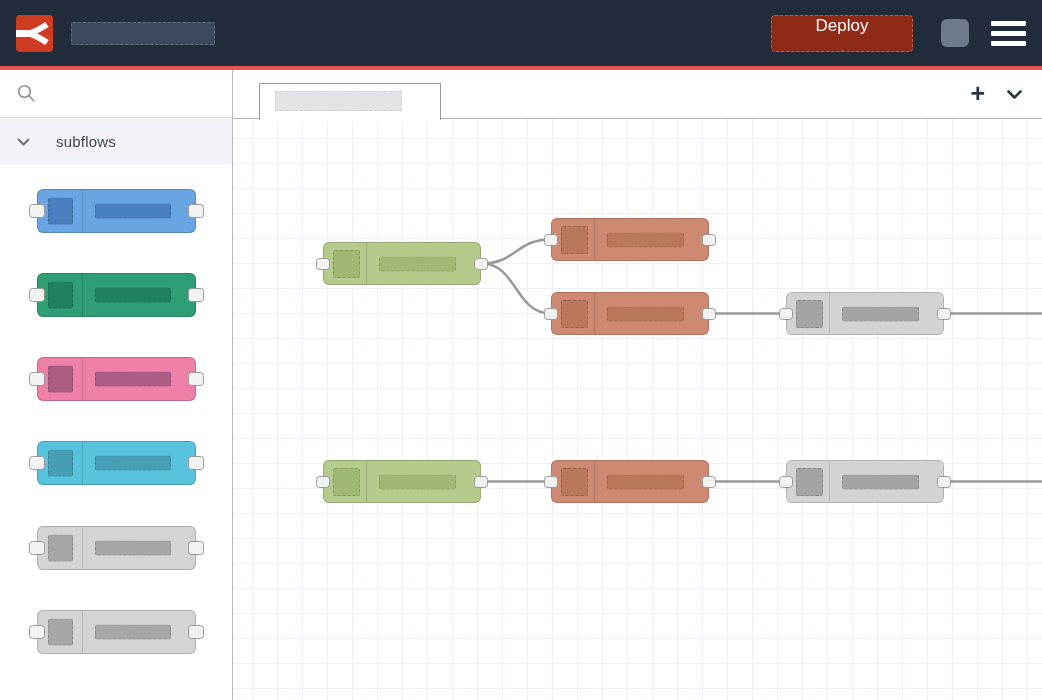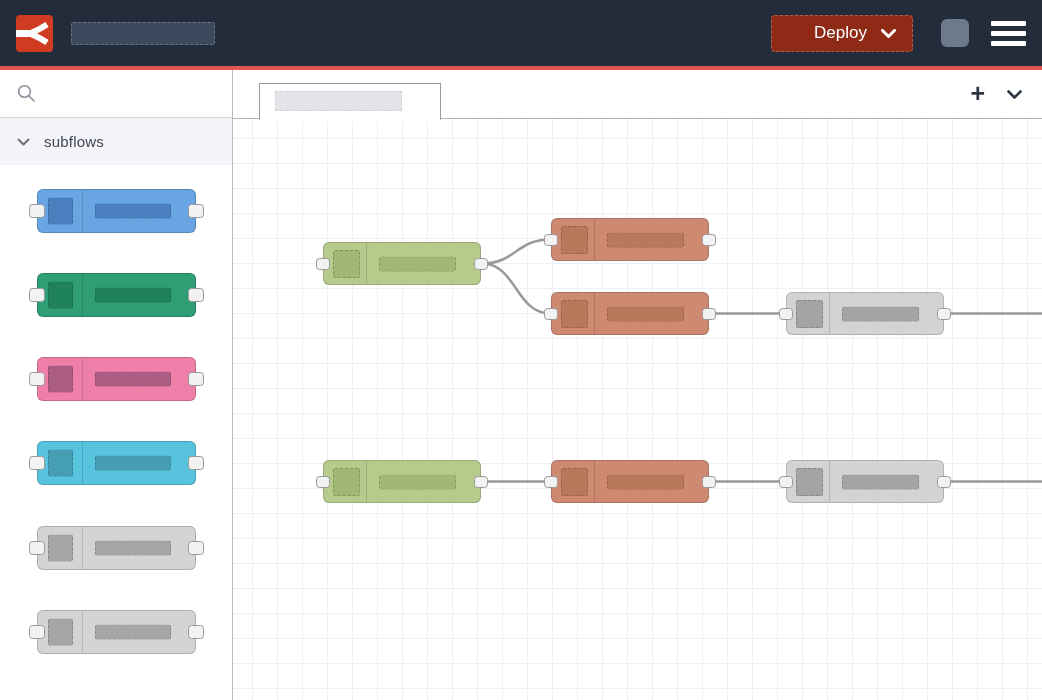--- a/index.html
+++ b/index.html
@@ -8,42 +8,42 @@
 
   
   .header { height: 66px; background: var(--header-bg); display: flex;
     align-items: center; padding: 0 16px; position: relative; }
   .logo { width: 37px; height: 37px; flex: 0 0 auto; }
   .title-ph { width: 144px; height: 23px; margin-left: 18px; border-radius: 2px;
     background: var(--ph-dark); border: 1px dashed rgba(255,255,255,0.22); }
   .header-right { margin-left: auto; display: flex; align-items: center; }
   .deploy-btn { height: 37px; min-width: 142px; background: var(--deploy-bg);
     border: 1px dashed rgba(255,255,255,0.25); border-radius: 4px; color: #fff;
-    display: flex; align-items: center; justify-content: flex-end; gap: 14px;
-    font-size: 17px; font-weight: 500; cursor: pointer; padding: 0 16px; }
+    display: flex; align-items: center; justify-content: space-between; gap: 14px;
+    font-size: 17px; font-weight: 500; cursor: pointer; padding: 0 16px; flex-direction: column; }
   .avatar { width: 28px; height: 28px; border-radius: 6px;
     background: var(--avatar-bg); margin-left: 28px; cursor: pointer; }
   .hamburger { margin-left: 22px; cursor: pointer; display: flex;
     flex-direction: column; gap: 5px; padding: 2px 0; }
   .hamburger span { display: block; width: 35px; height: 5px; background: #fff;
     border-radius: 1px; }
   .red-line { height: 4px; background: var(--accent-red); }
 
   
   .main { display: flex; height: 630px; }
   .sidebar { width: 233px; height: 100%; background: #fff;
     border-right: 1px solid var(--sidebar-border); position: relative; }
   .canvas { flex: 1; position: relative; height: 100%; }
 
   
   .search-row { height: 48px; border-bottom: 1px solid #d8d8dc;
     display: flex; align-items: center; padding-left: 17px; cursor: text; }
   .category { height: 47px; background: var(--category-bg); display: flex;
     align-items: center; padding-left: 17px; cursor: pointer; }
-  .category .cat-label { margin-left: 14px; font-size: 15px; font-weight: 500;
+  .category .cat-label { margin-left: 26px; font-size: 15px; font-weight: 500;
     color: var(--category-text); letter-spacing: 0.2px; }
   .palette { position: absolute; left: 0; top: 95px; right: 0; bottom: 0; }
 
   
   .node { position: absolute; border-radius: 6px; cursor: pointer; }
   .node .icon-block { position: absolute; top: 50%; transform: translateY(-50%);
     border: 1px dashed rgba(0,0,0,0.18); border-radius: 2px; }
   .node .sep { position: absolute; top: 0; bottom: 0; width: 1px;
     background: rgba(0,0,0,0.14); }
   .node .label-ph { position: absolute; top: 50%; transform: translateY(-50%);

